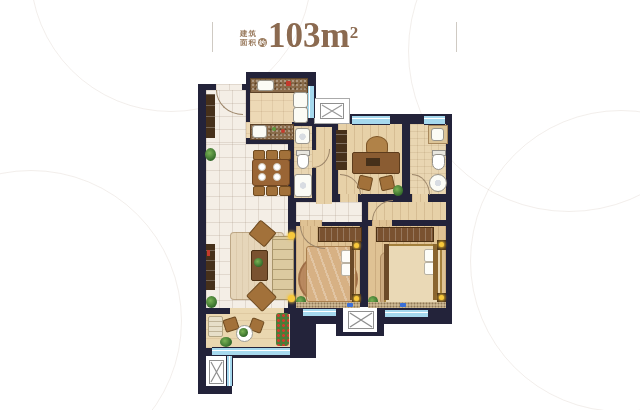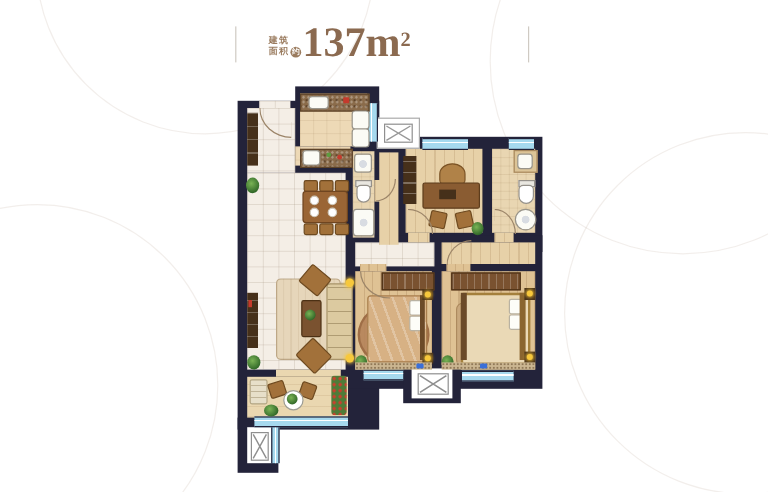--- a/index.html
+++ b/index.html
@@ -67,27 +67,27 @@
 </head>
 <body>
 
 <div class="stage">
 
   <div class="a wc" style="left:408px;top:-110px;width:320px;height:320px;"></div>
   <div class="a wc" style="left:470px;top:110px;width:300px;height:300px;"></div>
   <div class="a wc" style="left:-120px;top:170px;width:300px;height:300px;"></div>
   <div class="a wc" style="left:30px;top:-170px;width:280px;height:280px;"></div>
 
-  <div class="a" style="left:0;top:0;width:516px;height:64px;">
+  <div class="a" style="left:16px;top:0;width:516px;height:64px;">
     <div class="a sep" style="left:196px;top:22px;height:30px;"></div>
     <div class="a prefix" style="left:224px;top:29px;">
       <div>建筑</div>
       <div><span>面积</span><span class="badge">约</span></div>
     </div>
-    <div class="a area" style="left:252px;top:15px;"><span>137m</span><span class="sup">2</span></div>
+    <div class="a area" style="left:252px;top:15px;"><span>103m</span><span class="sup">2</span></div>
     <div class="a sep" style="left:440px;top:22px;height:30px;"></div>
   </div>
 
   <div class="a" style="left:0;top:0;width:640px;height:410px;">
 
     <div class="a u" style="left:246px;top:72px;width:70px;height:66px;"></div>
     <div class="a u" style="left:198px;top:84px;width:118px;height:274px;"></div>
     <div class="a u" style="left:326px;top:114px;width:126px;height:96px;"></div>
     <div class="a u" style="left:288px;top:120px;width:44px;height:92px;"></div>
     <div class="a u" style="left:290px;top:196px;width:162px;height:128px;"></div>

